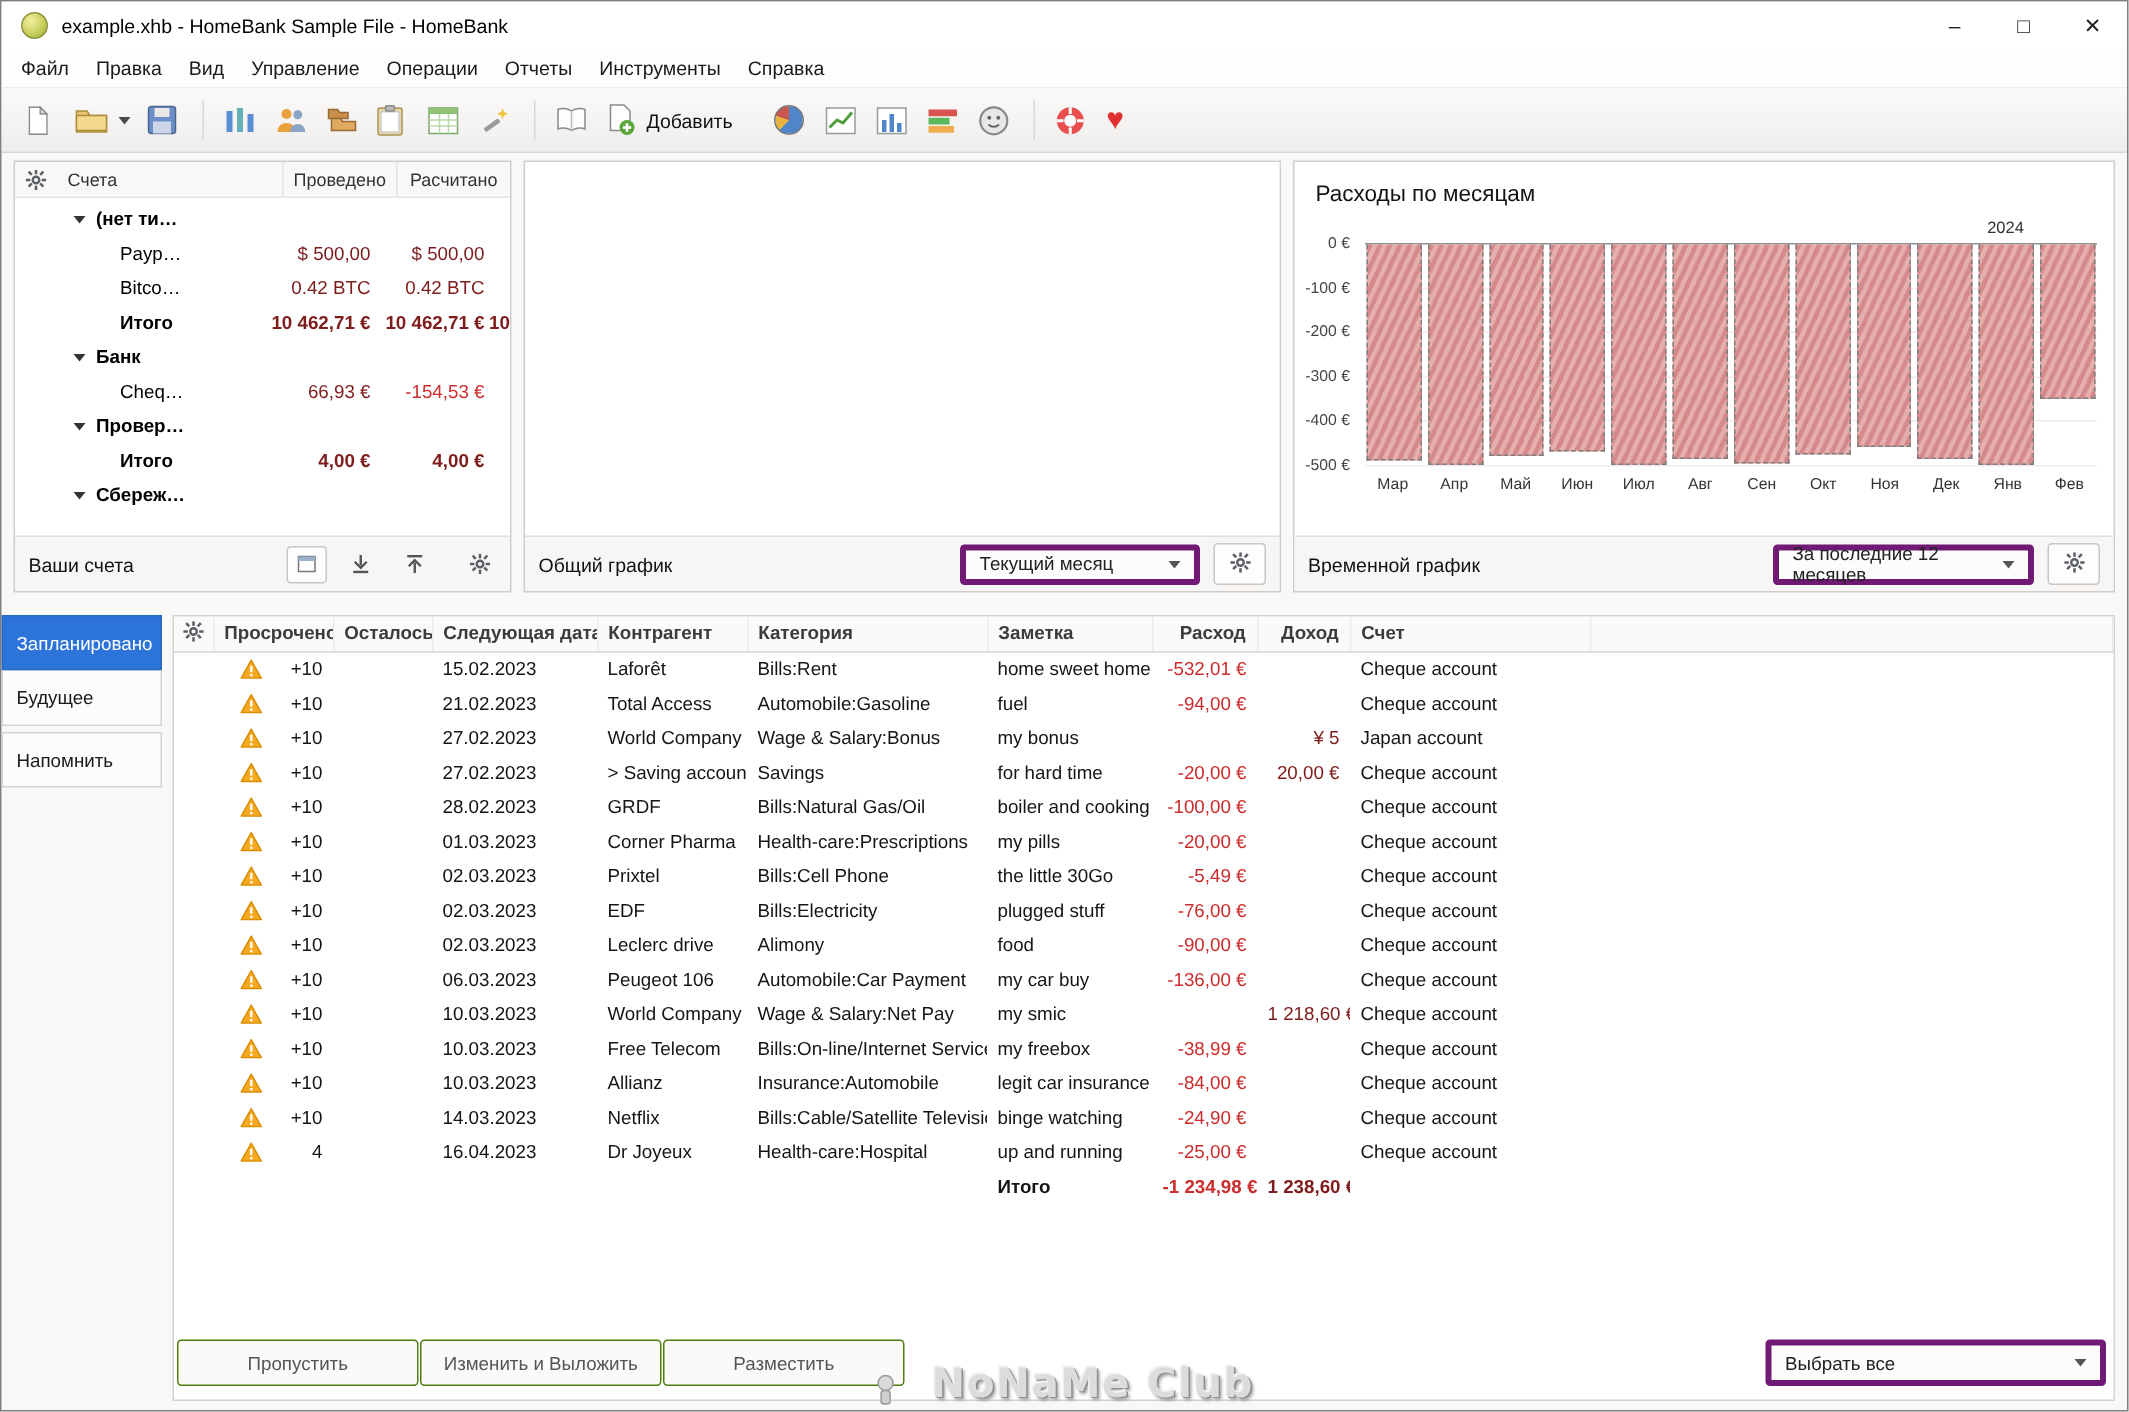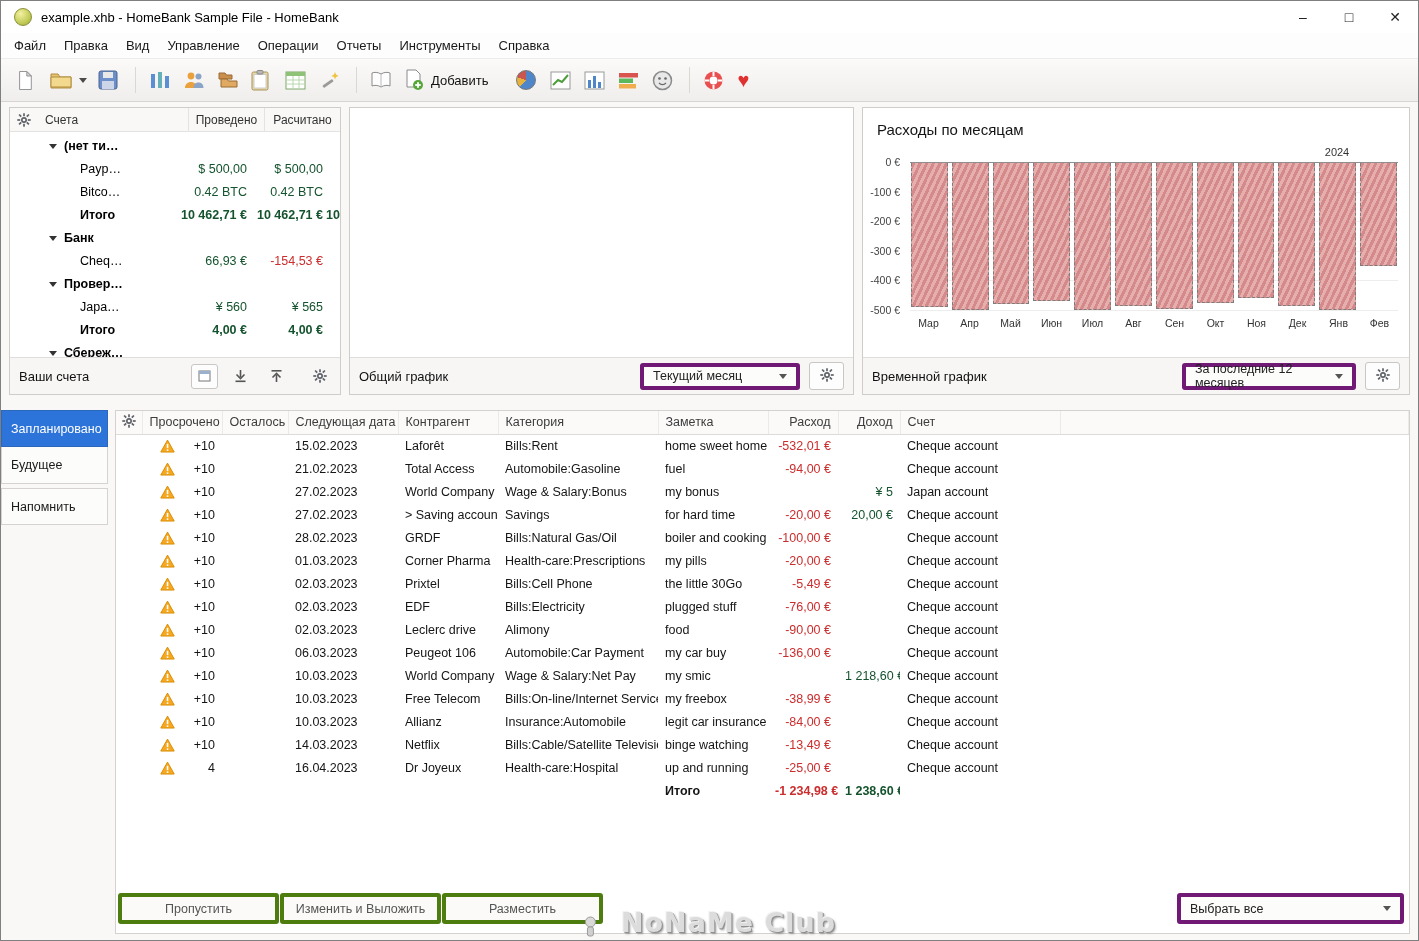--- a/index.html
+++ b/index.html
@@ -31,21 +31,21 @@
 .acc-h.name{flex:1;padding-left:7px}
 .acc-h.amt{width:76px;height:100%;display:flex;align-items:center;justify-content:center;border-left:1px solid #e5e3e1}
 .acc-tree{flex:1;overflow:hidden;padding-top:2px;font-size:12.5px}
 .acc-row{display:flex;align-items:center;height:23px;white-space:nowrap}
 .acc-caret{width:0;height:0;border:4px solid transparent;border-top:5px solid #333;margin:5px 7px 0 39px;flex:none}
 .acc-indent{width:70px;flex:none}
 .acc-name{flex:1;overflow:hidden}
 .acc-group .acc-name{font-weight:bold}
 .acc-amt{width:76px;text-align:right;flex:none}
 .acc-extra{width:17px;overflow:hidden;flex:none;padding-left:3px}
-.pos{color:#14532d}
+.pos{color:#7f1d1d}
 .neg{color:#cc2d2d}
 .bold{font-weight:bold}
 .panel-footer{height:37px;border-top:1px solid #e0dedc;background:#f7f6f5;display:flex;align-items:center;padding:0 9px;gap:9px;font-size:13px;color:#111;margin-top:auto;flex:none}
 .pf-label{margin-right:auto}
 .ftr-btn{width:27px;height:25px;border:1px solid #c9c6c3;border-radius:3px;background:#fdfdfd;display:flex;align-items:center;justify-content:center}
 .ftr-btn.flat{border:none;background:transparent}
 .gear-plain{display:flex;align-items:center;margin-left:14px;margin-right:4px}
 .first-ftr{margin-left:26px}
 .mid-chart{flex:1;background:#fff}
 .select{height:27px;border:4px solid #701a75;border-radius:3px;background:#fcfcfb;display:flex;align-items:center;justify-content:space-between;padding:0 9px;font-size:12.5px;color:#222}
@@ -65,31 +65,31 @@
 .xlabels{position:absolute;top:175px;left:47px;right:11px;display:flex;gap:4px}
 .xtick{flex:1;text-align:center;font-size:10.5px;color:#333}
 .bottom-area{display:flex;gap:7px;padding:8px 8px 6px 0;height:538px}
 .side-tabs{width:107px}
 .side-tab{height:37px;display:flex;align-items:center;padding-left:9px;font-size:12.5px;color:#1a1a1a;background:#fcfcfb;border:1px solid #d5d2cf;border-top:none}
 .side-tab:first-child{border-top:1px solid #d5d2cf}
 .side-tab:nth-child(3){margin-top:4px;border-top:1px solid #d5d2cf}
 .side-tab.active{background:#2d74da;border-color:#2b67bd;color:#fff}
 .sched-panel{flex:1;border:1px solid #d4d1ce;background:#fff;display:flex;flex-direction:column;overflow:hidden}
 .sched-table{width:100%;border-collapse:collapse;table-layout:fixed;font-size:12.5px;color:#151515}
-.sched-table th{height:23px;font-weight:normal;text-align:left;color:#3c3c3c;background:#fbfaf9;border-bottom:1px solid #dddbd8;border-right:1px solid #eceae8;padding:0 7px;overflow:hidden;white-space:nowrap}
+.sched-table th{height:23px;font-weight:bold;text-align:left;color:#3c3c3c;background:#fbfaf9;border-bottom:1px solid #dddbd8;border-right:1px solid #eceae8;padding:0 7px;overflow:hidden;white-space:nowrap}
 .sched-table th.right{text-align:right}
 .sched-table td{height:23px;padding:0 7px;overflow:hidden;white-space:nowrap}
 .sched-table td.right{text-align:right}
 .gearth{padding:0 !important;text-align:center !important}
 .odflex{display:flex;align-items:center;justify-content:space-between;padding-left:11px}
 .warn{display:flex}
 .flex-spacer{flex:1}
 .sched-bottom{display:flex;align-items:center;padding:5px 5px 9px 2px}
 .abtns{display:flex}
-.act-btn{height:31px;min-width:161px;border:4px solid #4d7c0f;background:#fbfaf9;border-radius:3px;font-size:12.5px;color:#555;font-family:inherit;margin-right:1px}
+.act-btn{height:31px;min-width:161px;border:1px solid #4d7c0f;background:#fbfaf9;border-radius:3px;font-size:12.5px;color:#555;font-family:inherit;margin-right:1px}
 .select-all{margin-left:auto;width:227px;height:31px}
 .watermark{position:absolute;left:50%;bottom:2px;transform:translateX(-50%);display:flex;align-items:flex-end;gap:24px;pointer-events:none}
 .wm-text{font-size:27px;font-weight:bold;letter-spacing:1px;color:#dcdcdc;text-shadow:-1px -1px 0 #f2f2f2,1px 1px 0 #8f8f8f,2px 2px 2px rgba(90,90,90,.5);font-family:"DejaVu Sans",sans-serif}
 </style>
 </head>
 <body>
 
 <div class="window">
 
   <div class="titlebar">
@@ -304,27 +304,20 @@
           <div class="acc-row">
             <span class="acc-indent"></span>
             <span class="acc-name">Cheq…</span>
             <span class="acc-amt pos">66,93 €</span>
             <span class="acc-amt neg">-154,53 €</span>
             <span class="acc-extra pos bold"></span>
           </div>
           <div class="acc-row acc-group">
             <span class="acc-caret"></span>
             <span class="acc-name">Провер…</span>
-          </div>
-          <div class="acc-row">
-            <span class="acc-indent"></span>
-            <span class="acc-name">Japa…</span>
-            <span class="acc-amt pos">¥ 560</span>
-            <span class="acc-amt pos">¥ 565</span>
-            <span class="acc-extra pos bold"></span>
           </div>
           <div class="acc-row">
             <span class="acc-indent"></span>
             <span class="acc-name bold">Итого</span>
             <span class="acc-amt pos bold">4,00 €</span>
             <span class="acc-amt pos bold">4,00 €</span>
             <span class="acc-extra pos bold"></span>
           </div>
           <div class="acc-row acc-group">
             <span class="acc-caret"></span>
@@ -847,21 +840,21 @@
                     </svg>
                   </span>
                   <span>+10</span>
                 </div>
               </td>
               <td></td>
               <td>14.03.2023</td>
               <td>Netflix</td>
               <td>Bills:Cable/Satellite Television</td>
               <td>binge watching</td>
-              <td class="right neg">-13,49 €</td>
+              <td class="right neg">-24,90 €</td>
               <td class="right pos"></td>
               <td>Cheque account</td>
               <td></td>
             </tr>
             <tr>
               <td></td>
               <td>
                 <div class="odflex">
                   <span class="warn">
                     <svg width="15" height="14" viewBox="0 0 16 15">

